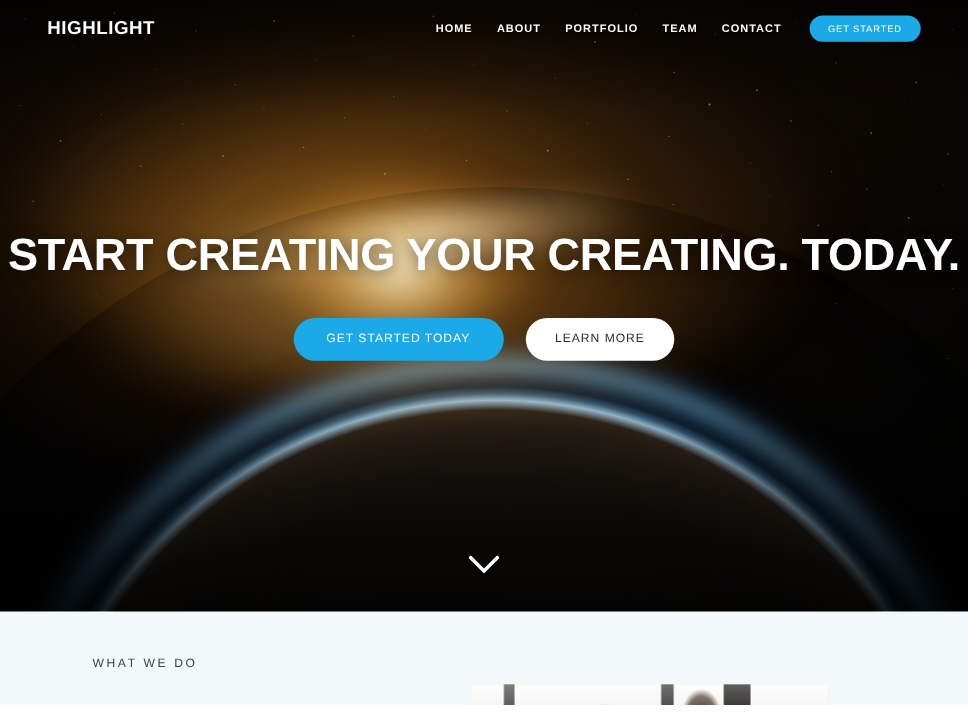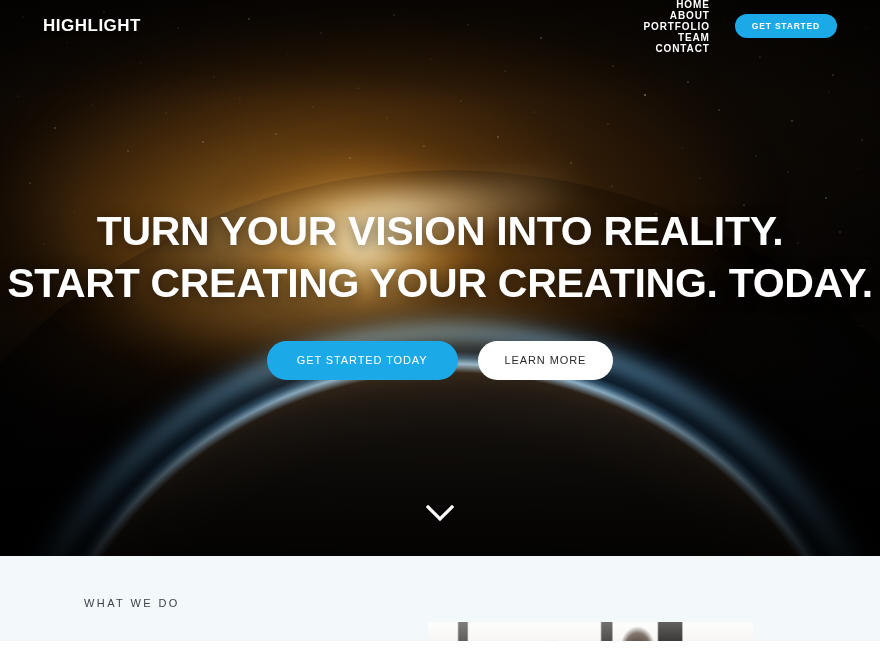--- a/index.html
+++ b/index.html
@@ -190,26 +190,25 @@
   }
 
   .nav-right {
     margin-left: auto;
     display: flex;
     align-items: center;
   }
 
   .nav-links {
     display: flex;
-    align-items: flex-end;
+    align-items: center;
     list-style: none;
-    flex-direction: column;
-  }
-
-  .nav-links li { }
+  }
+
+  .nav-links li { margin-left: 22px; }
   .nav-links li:first-child { margin-left: 0; }
 
   .nav-link {
     color: #ffffff;
     font-size: 10px;
     font-weight: bold;
     letter-spacing: 0.9px;
     text-decoration: none;
     text-transform: uppercase;
     text-shadow: 0 1px 3px rgba(0,0,0,0.55);
@@ -219,21 +218,21 @@
 
   .nav-cta {
     margin-left: 25px;
     background: #1CA9E8;
     color: #ffffff;
     border: none;
     border-radius: 20px;
     padding: 8px 17px;
     font-family: "Liberation Sans", sans-serif;
     font-size: 8.5px;
-    font-weight: bold;
+    font-weight: normal;
     letter-spacing: 0.8px;
     text-transform: uppercase;
     cursor: pointer;
     line-height: 1;
   }
 
   
   .hero-content {
     position: absolute;
     left: 0;
@@ -468,21 +467,20 @@
         <li>
           <a class="nav-link" href="#">CONTACT</a>
         </li>
       </ul>
       <button class="nav-cta">GET STARTED</button>
     </div>
   </nav>
 
   <div class="hero-content">
     <h1 class="hero-title">
-      <span>TURN YOUR VISION INTO REALITY.</span>
       <span>START CREATING YOUR CREATING. TODAY.</span>
     </h1>
 
     <div class="hero-buttons">
       <button class="btn btn-primary">GET STARTED TODAY</button>
       <button class="btn btn-secondary">LEARN MORE</button>
     </div>
   </div>
 
   <div class="scroll-indicator">

